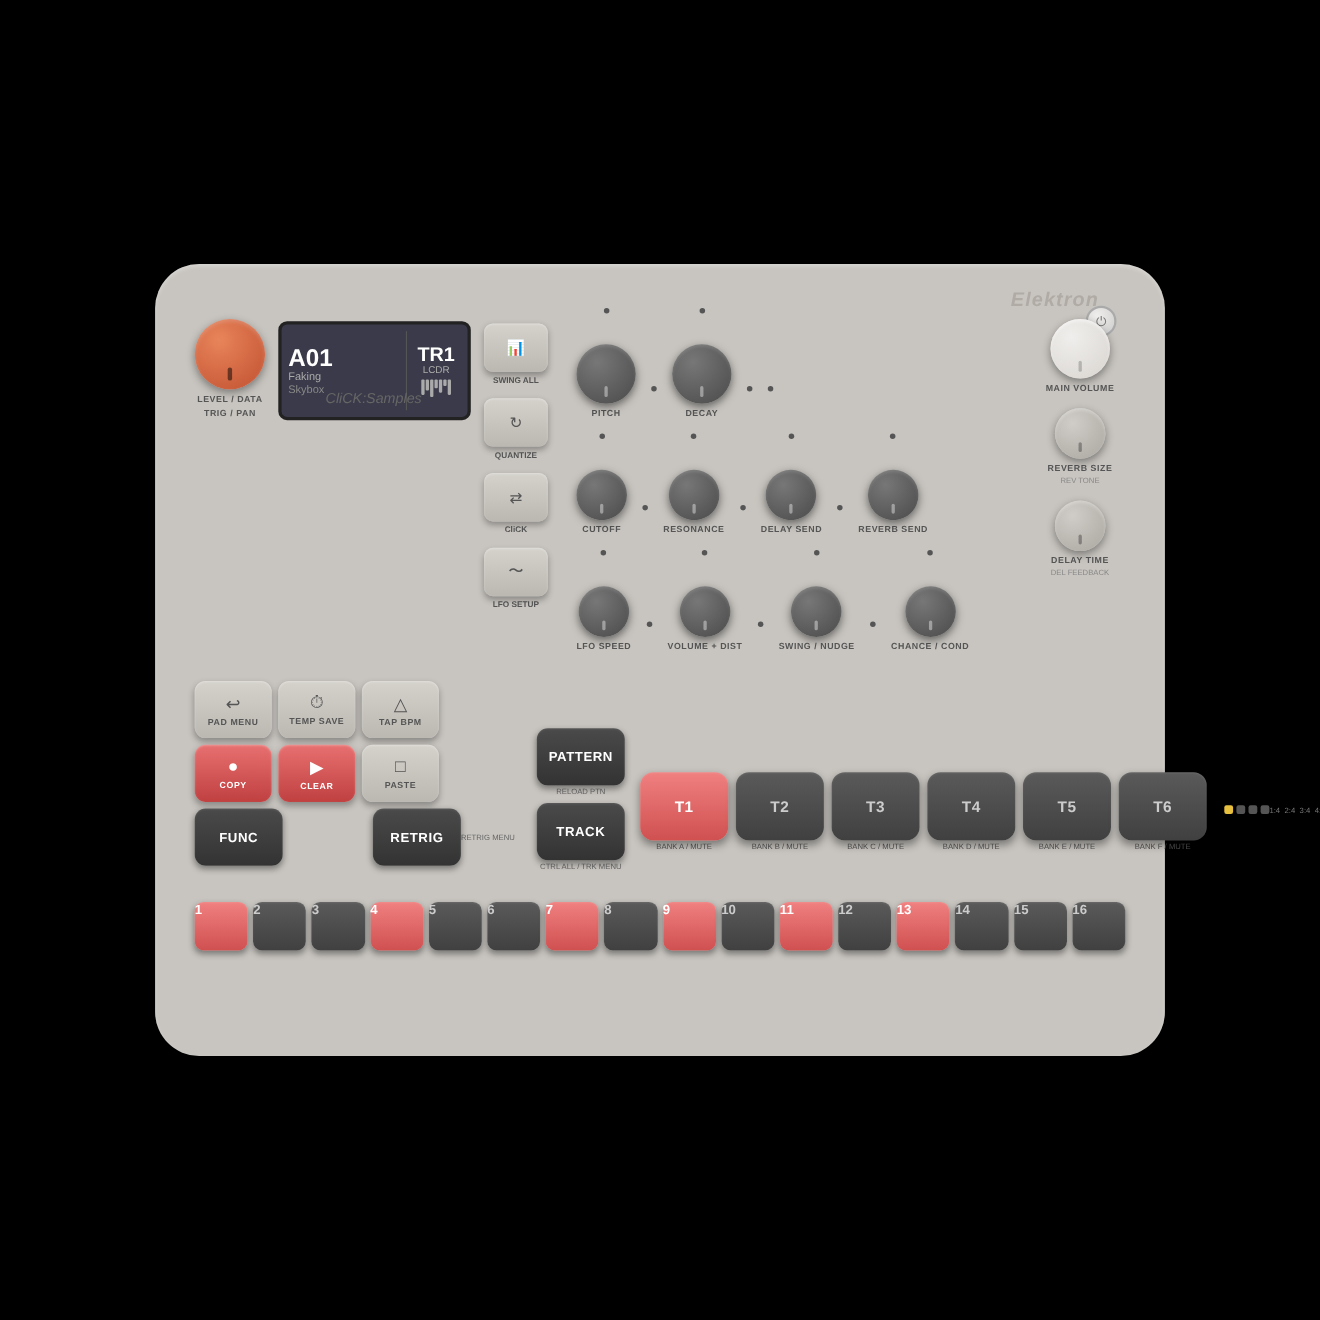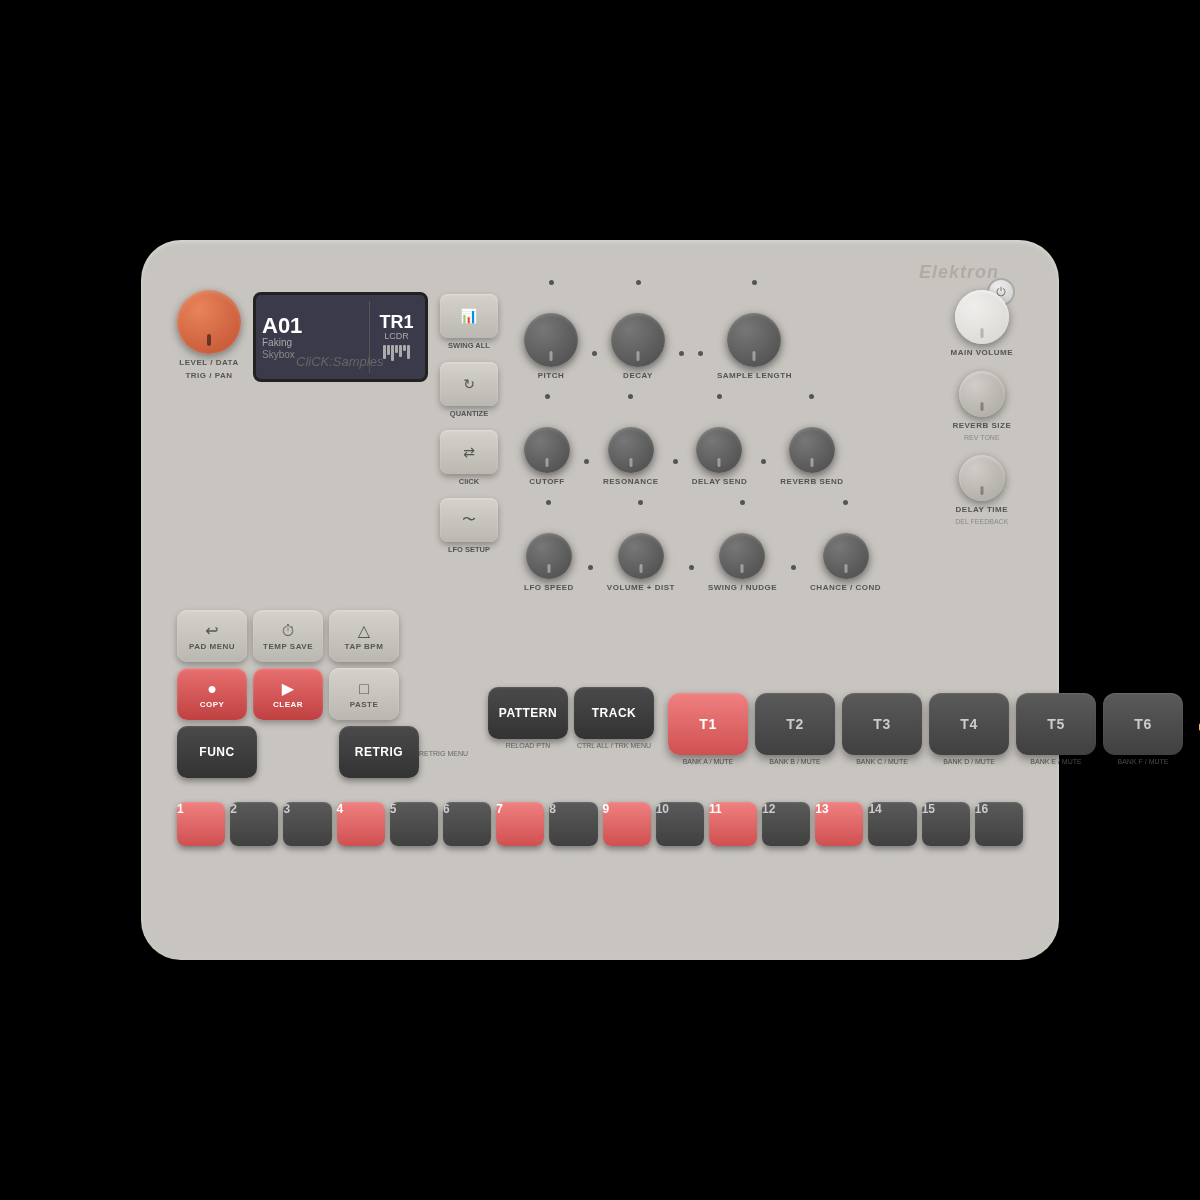--- a/index.html
+++ b/index.html
@@ -511,25 +511,20 @@
           <div class="knob-label">PITCH</div>
         </div>
         <div class="inline-dot" style="margin-bottom:24px;"></div>
         <div class="knob-item">
           <div class="inline-dot"></div>
           <div class="knob-dark"></div>
           <div class="knob-label">DECAY</div>
         </div>
         <div class="inline-dot" style="margin-bottom:24px;"></div>
         <div class="inline-dot" style="margin-bottom:24px;"></div>
-        <div class="knob-item">
-          <div class="inline-dot"></div>
-          <div class="knob-dark"></div>
-          <div class="knob-label">SAMPLE LENGTH</div>
-        </div>
       </div>
 
       <div class="full-knob-row" style="margin-bottom:8px;">
         <div class="knob-item">
           <div class="inline-dot"></div>
           <div class="knob-dark-sm"></div>
           <div class="knob-label">CUTOFF</div>
         </div>
         <div class="inline-dot" style="margin-bottom:22px;"></div>
         <div class="knob-item">
@@ -652,21 +647,21 @@
             <div class="btn-big">
               <span>RETRIG</span>
             </div>
             <div style="font-size:7px; color:#666; margin-top:3px; white-space:nowrap;">RETRIG MENU</div>
           </div>
         </div>
       </div>
 
       <div style="display:flex; flex-direction:column; gap:6px; margin-left:4px;">
 
-        <div style="display:flex; gap:6px; align-items:center; margin-bottom:4px; margin-top:52px;">
+        <div style="display:flex; gap:6px; align-items:center; margin-bottom:4px; margin-top:52px;flex-direction:column;">
           <div style="position:relative; display:flex; flex-direction:column; align-items:center;">
             <div class="btn-big">
               <span>PATTERN</span>
             </div>
             <div style="font-size:7px; color:#666; margin-top:3px;">RELOAD PTN</div>
           </div>
           <div style="position:relative; display:flex; flex-direction:column; align-items:center;">
             <div class="btn-big">
               <span>TRACK</span>
             </div>

